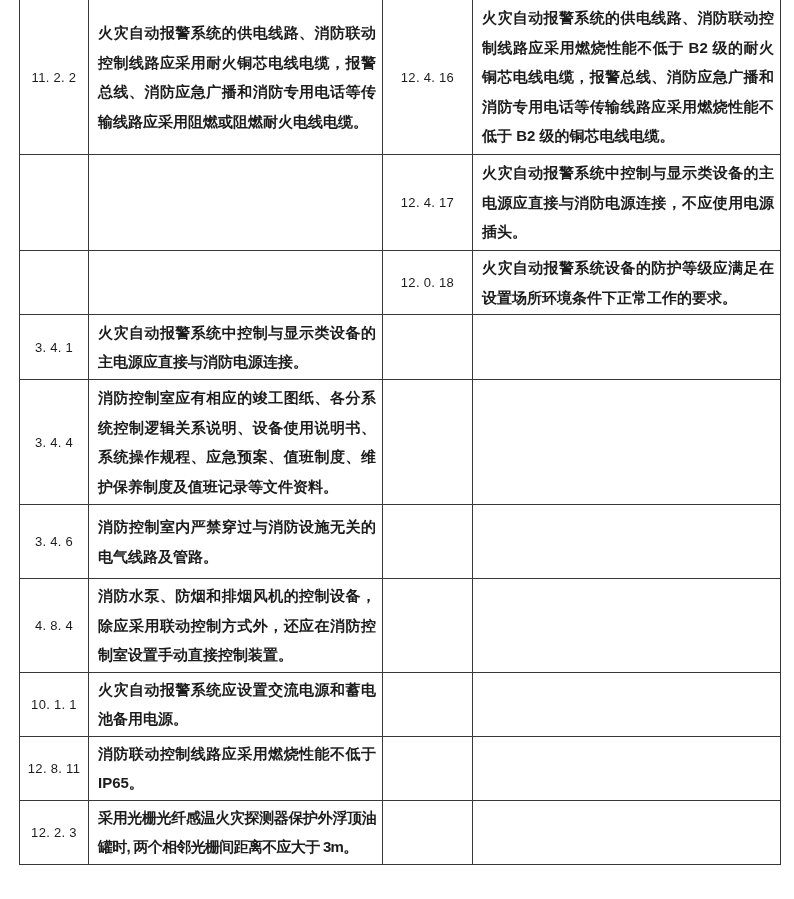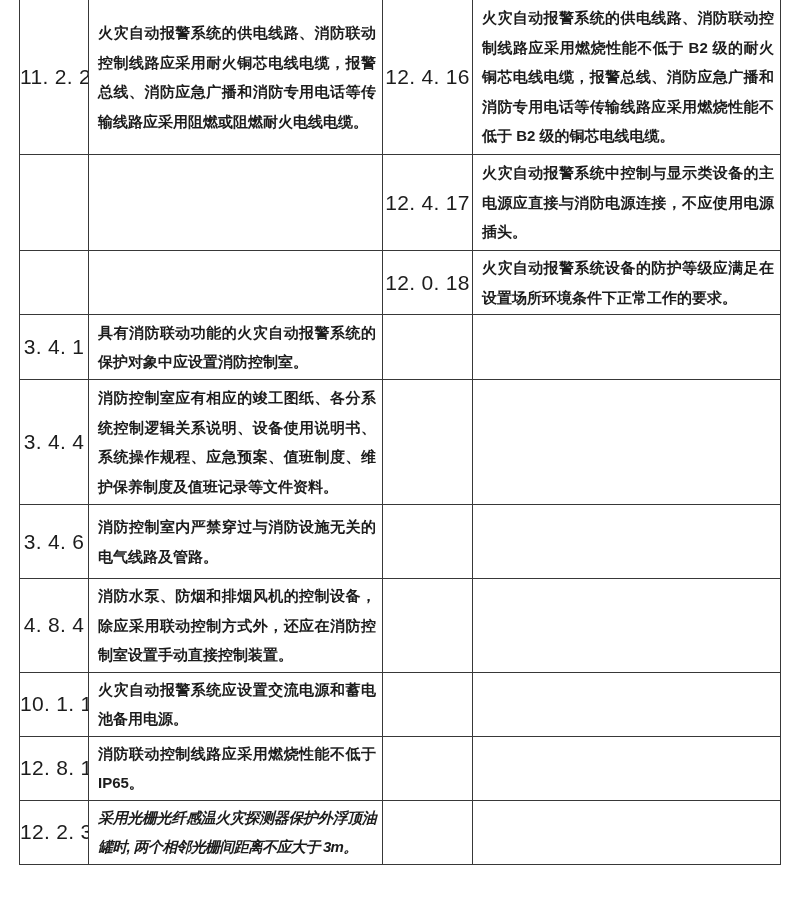--- a/index.html
+++ b/index.html
@@ -21,36 +21,36 @@
     table-layout: fixed;
     width: 761px;
   }
   table.rules td {
     border: 1px solid #383838;
     vertical-align: middle;
     overflow: hidden;
   }
   td.code {
     text-align: center;
-    font-size: 21px;
+    font-size: 13px;
     font-weight: 400;
     letter-spacing: 0.3px;
     white-space: nowrap;
     color: #1c1c1c;
   }
   td.text {
     font-size: 15px;
     font-weight: 600;
     line-height: 29.5px;
     text-align: justify;
     text-justify: inter-ideograph;
     padding: 2px 6px 2px 9px;
     color: #1c1c1c;
   }
-  td.text.tight { letter-spacing: -0.7px; font-style: italic; }
+  td.text.tight { letter-spacing: -0.7px; }
   tr.r0 { height: 155px; }
   tr.r1 { height: 96px; }
   tr.r2 { height: 63px; }
   tr.r3 { height: 65px; }
   tr.r4 { height: 125px; }
   tr.r5 { height: 74px; }
   tr.r6 { height: 91px; }
   tr.r7 { height: 63px; }
   tr.r8 { height: 64px; }
   tr.r9 { height: 62px; }
@@ -84,21 +84,21 @@
         <td class="text">火灾自动报警系统中控制与显示类设备的主电源应直接与消防电源连接，不应使用电源插头。</td>
       </tr>
       <tr class="r2">
         <td class="code"></td>
         <td class="text"></td>
         <td class="code">12. 0. 18</td>
         <td class="text">火灾自动报警系统设备的防护等级应满足在设置场所环境条件下正常工作的要求。</td>
       </tr>
       <tr class="r3">
         <td class="code">3. 4. 1</td>
-        <td class="text">具有消防联动功能的火灾自动报警系统的保护对象中应设置消防控制室。</td>
+        <td class="text">火灾自动报警系统中控制与显示类设备的主电源应直接与消防电源连接。</td>
         <td class="code"></td>
         <td class="text"></td>
       </tr>
       <tr class="r4">
         <td class="code">3. 4. 4</td>
         <td class="text">消防控制室应有相应的竣工图纸、各分系统控制逻辑关系说明、设备使用说明书、系统操作规程、应急预案、值班制度、维护保养制度及值班记录等文件资料。</td>
         <td class="code"></td>
         <td class="text"></td>
       </tr>
       <tr class="r5">

